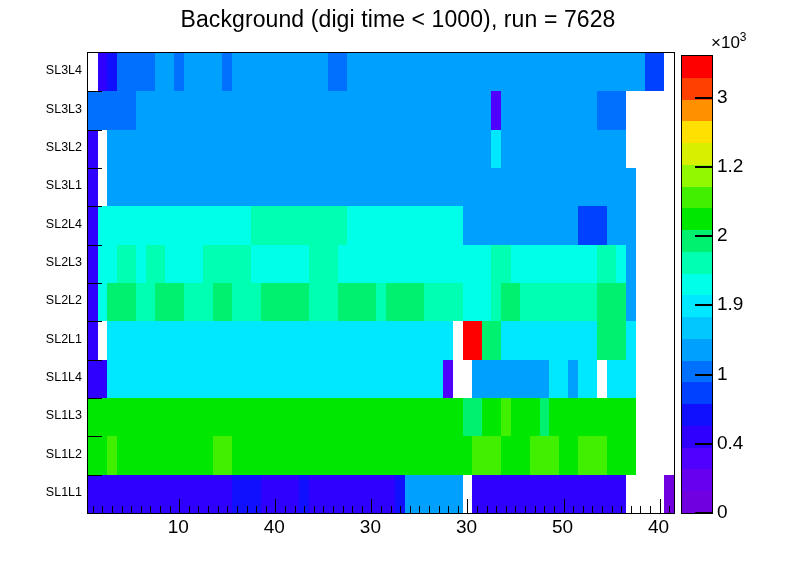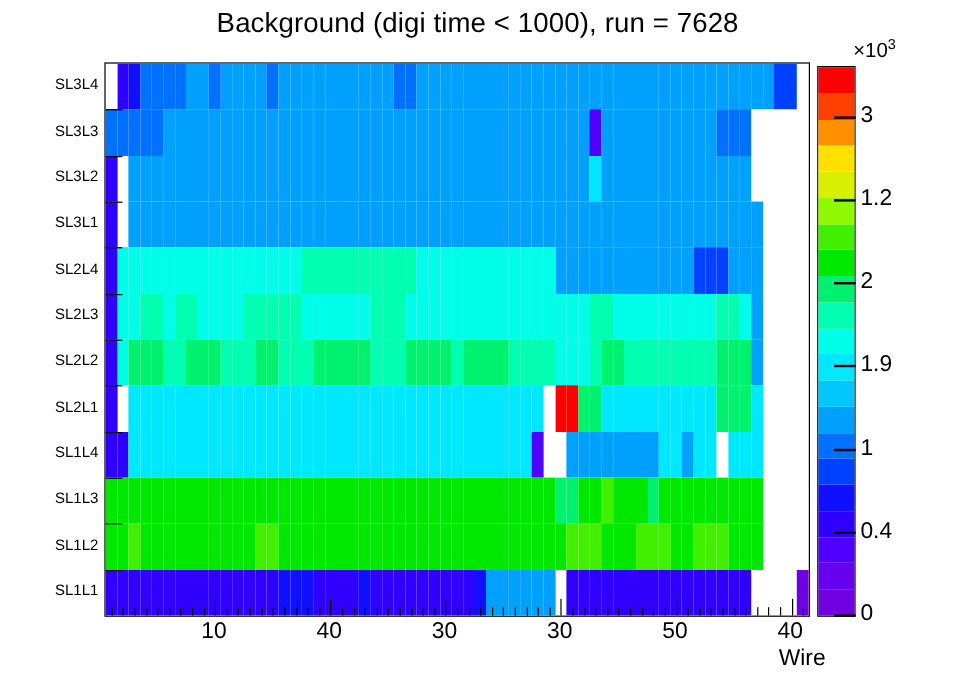--- a/index.html
+++ b/index.html
@@ -832,21 +832,20 @@
       <div class="ylab" style="top:433.83333333333337px;">SL1L1</div>
     </div>
   <div id="xlabels">
       <div class="xlab" style="left:91.26229508196721px;">10</div>
       <div class="xlab" style="left:187.327868852459px;">40</div>
       <div class="xlab" style="left:283.39344262295083px;">30</div>
       <div class="xlab" style="left:379.4590163934426px;">30</div>
       <div class="xlab" style="left:475.5245901639344px;">50</div>
       <div class="xlab" style="left:571.5901639344262px;">40</div>
     </div>
-  <div id="xtitle">Wire</div>
 
   <div id="palette">
       <div class="pstep" style="bottom:0px;height:22px;background:#7000e0;"></div>
       <div class="pstep" style="bottom:22px;height:22px;background:#6800f0;"></div>
       <div class="pstep" style="bottom:44px;height:21px;background:#5000ff;"></div>
       <div class="pstep" style="bottom:65px;height:22px;background:#3000ff;"></div>
       <div class="pstep" style="bottom:87px;height:22px;background:#1010ff;"></div>
       <div class="pstep" style="bottom:109px;height:22px;background:#0040ff;"></div>
       <div class="pstep" style="bottom:131px;height:21px;background:#0070ff;"></div>
       <div class="pstep" style="bottom:152px;height:22px;background:#00a0ff;"></div>

